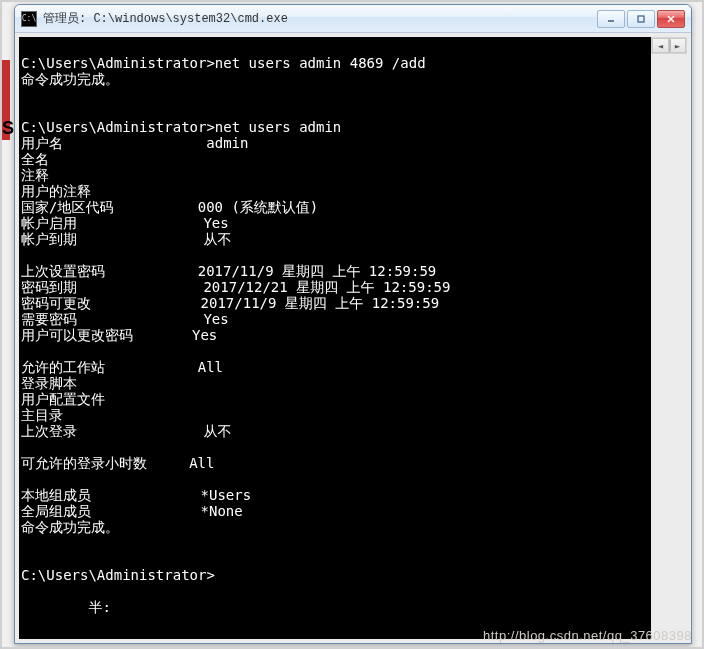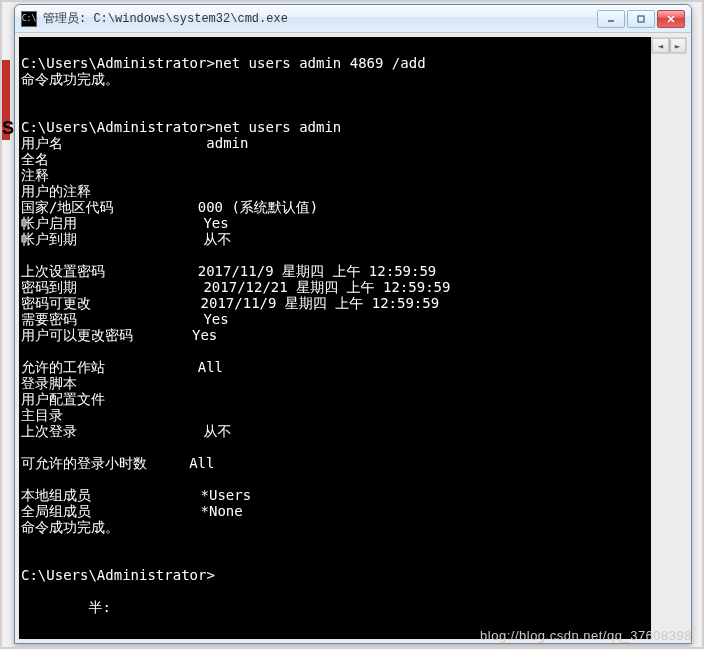--- a/index.html
+++ b/index.html
@@ -202,15 +202,15 @@
       <div class="scroll-arrow">◄</div>
       <div class="scroll-track">
         <div class="scroll-thumb"></div>
       </div>
       <div class="scroll-arrow">►</div>
     </div>
   </div>
 
 </div>
 
-<div class="watermark">blog://blog.csdn.net/qq_37608398</div>
+<div class="watermark">http://blog.csdn.net/qq_37608398</div>
 
 <div class="shadow-box"></div>
 
 </body></html>

